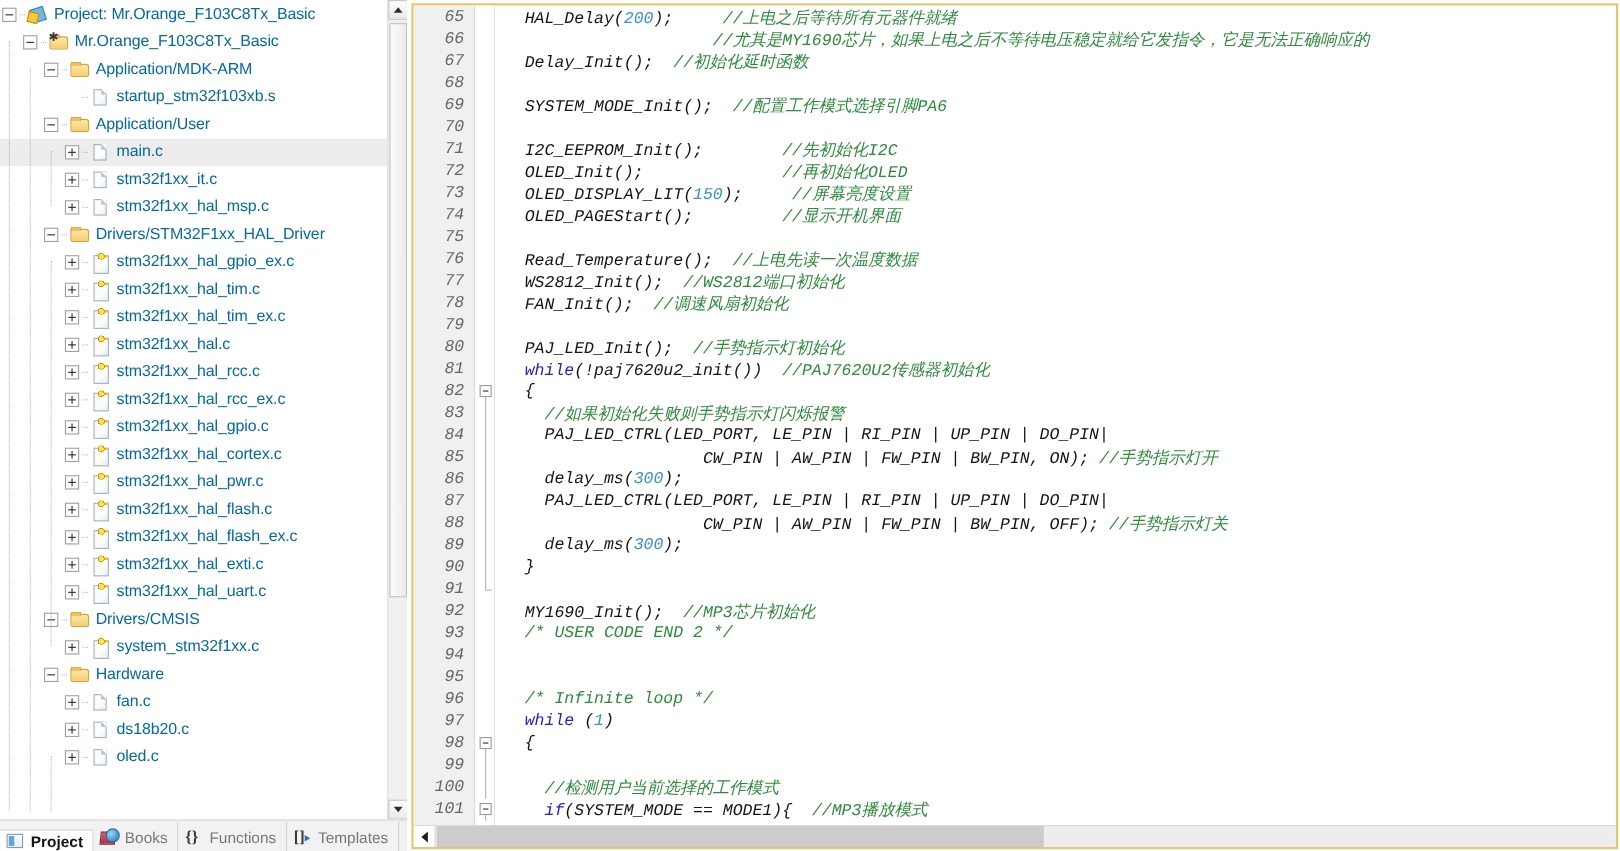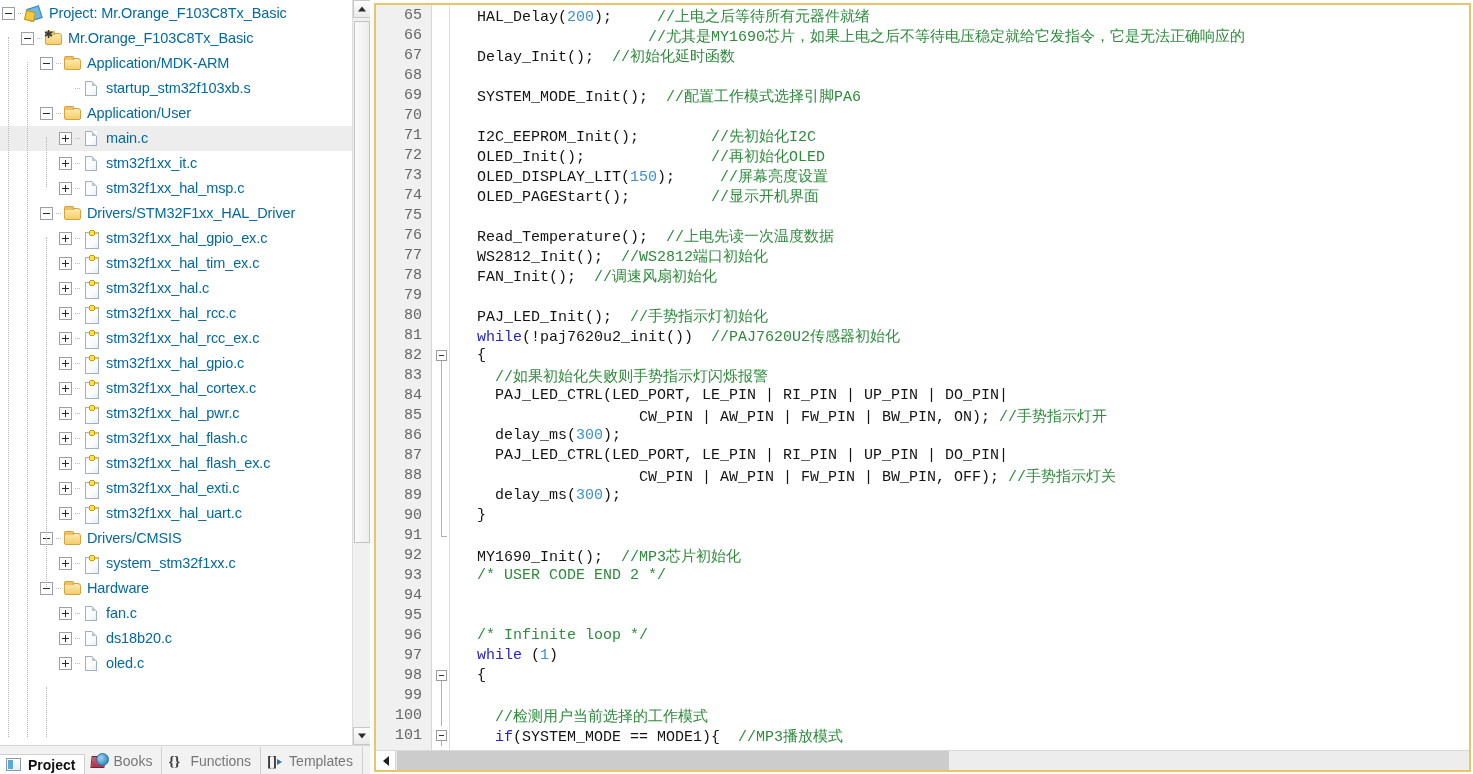--- a/index.html
+++ b/index.html
@@ -309,20 +309,21 @@
     border-left: 5px solid #2f6fb5;
   }
 
   
   #editor-outer {
     position: relative;
     flex: 1 1 auto;
     height: 774px;
     padding: 3px 2px 2px 4px;
     background: #ffffff;
+    font-style: italic;
   }
   #editor-frame {
     position: relative;
     width: 100%;
     height: 100%;
     border: 2px solid #e8c46a;
     background: #ffffff;
     display: flex;
     flex-direction: column;
     overflow: hidden;
@@ -521,20 +522,29 @@
             <span class="tlabel">Drivers/STM32F1xx_HAL_Driver</span>
           </div>
           <div class="tnode">
             <span style="flex: 0 0 auto; width: 59px; height: 1px;"></span>
             <span class="expander box plus"></span>
             <span class="guide-dots" style="width: 5px;"></span>
             <span class="ticon">
               <span class="ic-filekey"></span>
             </span>
             <span class="tlabel">stm32f1xx_hal_gpio_ex.c</span>
+          </div>
+          <div class="tnode">
+            <span style="flex: 0 0 auto; width: 59px; height: 1px;"></span>
+            <span class="expander box plus"></span>
+            <span class="guide-dots" style="width: 5px;"></span>
+            <span class="ticon">
+              <span class="ic-filekey"></span>
+            </span>
+            <span class="tlabel">stm32f1xx_hal_tim.c</span>
           </div>
           <div class="tnode">
             <span style="flex: 0 0 auto; width: 59px; height: 1px;"></span>
             <span class="expander box plus"></span>
             <span class="guide-dots" style="width: 5px;"></span>
             <span class="ticon">
               <span class="ic-filekey"></span>
             </span>
             <span class="tlabel">stm32f1xx_hal_tim_ex.c</span>
           </div>

